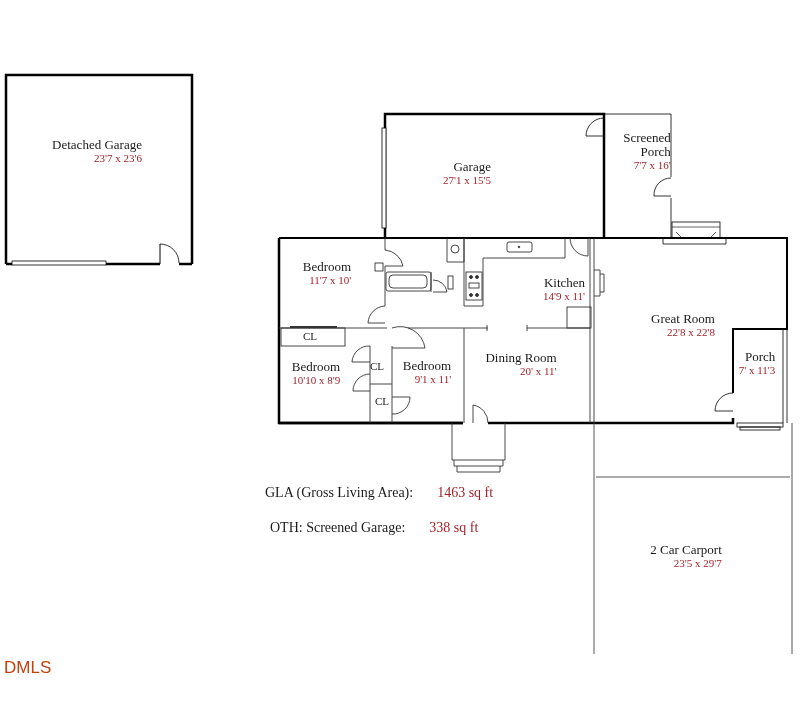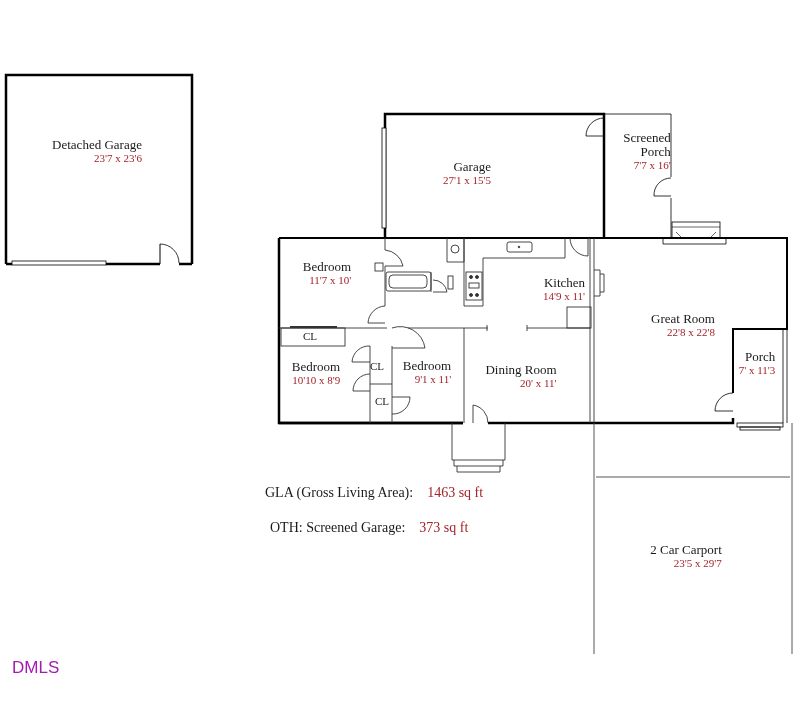--- a/index.html
+++ b/index.html
@@ -2,22 +2,22 @@
 <html><head>
   <meta charset="utf-8">
   <style>
     html, body { margin: 0; padding: 0; background: #ffffff; }
     body { width: 800px; height: 701px; position: relative; overflow: hidden; font-family: "Liberation Serif", serif; }
     #plan { position: absolute; left: 0; top: 0; width: 800px; height: 701px; }
     .lbl { position: absolute; text-align: right; white-space: nowrap; color: #1a1a1a; font-family: "Liberation Serif", serif; font-size: 13px; line-height: 14px; transform: translateX(-50%); }
     .dim { display: block; color: #a3232a; font-size: 11px; line-height: 13px; }
     .cl { position: absolute; font-family: "Liberation Serif", serif; font-size: 11px; color: #1a1a1a; transform: translateX(-50%); }
     .area { position: absolute; font-family: "Liberation Serif", serif; font-size: 14px; color: #1a1a1a; white-space: nowrap; }
-    .area .v { color: #a3232a; margin-left: 14px; }
-    .wm { position: absolute; left: 4px; top: 658px; font-family: "Liberation Sans", sans-serif; font-size: 17px; color: #a21caf; letter-spacing: 0px; margin-left: 8px; }
+    .area .v { color: #a3232a; margin-left: 24px; }
+    .wm { position: absolute; left: 4px; top: 658px; font-family: "Liberation Sans", sans-serif; font-size: 17px; color: #c2410c; letter-spacing: 0px; }
   </style>
 </head>
 <body>
 
 <svg id="plan" viewBox="0 0 800 701" xmlns="http://www.w3.org/2000/svg">
 
   <g fill="none" stroke="#000">
     <path d="M6 264 V75 H192 V264" stroke-width="2.5"></path>
     <line x1="6" y1="264" x2="12" y2="264" stroke-width="2.5"></line>
     <line x1="106" y1="264" x2="160" y2="264" stroke-width="2.5"></line>
@@ -144,37 +144,37 @@
   <span class="dim">22'8 x 22'8</span>
 </div>
 <div class="lbl" style="left:316px;top:360px;">
   <span>Bedroom</span>
   <span class="dim">10'10 x 8'9</span>
 </div>
 <div class="lbl" style="left:427px;top:359px;">
   <span>Bedroom</span>
   <span class="dim">9'1 x 11'</span>
 </div>
-<div class="lbl" style="left:521px;top:351px;margin-top:12px;">
+<div class="lbl" style="left:521px;top:351px;">
   <span>Dining Room</span>
   <span class="dim">20' x 11'</span>
 </div>
 <div class="lbl" style="left:757px;top:350px;">
   <span>Porch</span>
   <span class="dim">7' x 11'3</span>
 </div>
 <div class="lbl" style="left:686px;top:543px;">
   <span>2 Car Carport</span>
   <span class="dim">23'5 x 29'7</span>
 </div>
 
 <span class="cl" style="left:310px;top:330px;">CL</span>
 <span class="cl" style="left:377px;top:360px;">CL</span>
 <span class="cl" style="left:382px;top:395px;">CL</span>
 
 <div class="area" style="left:265px;top:485px;">
   <span>GLA (Gross Living Area):</span><span class="v">1463 sq ft</span>
 </div>
 <div class="area" style="left:270px;top:520px;">
-  <span>OTH: Screened Garage:</span><span class="v">373 sq ft</span>
+  <span>OTH: Screened Garage:</span><span class="v">338 sq ft</span>
 </div>
 
 <div class="wm">DMLS</div>
 
 </body></html>

